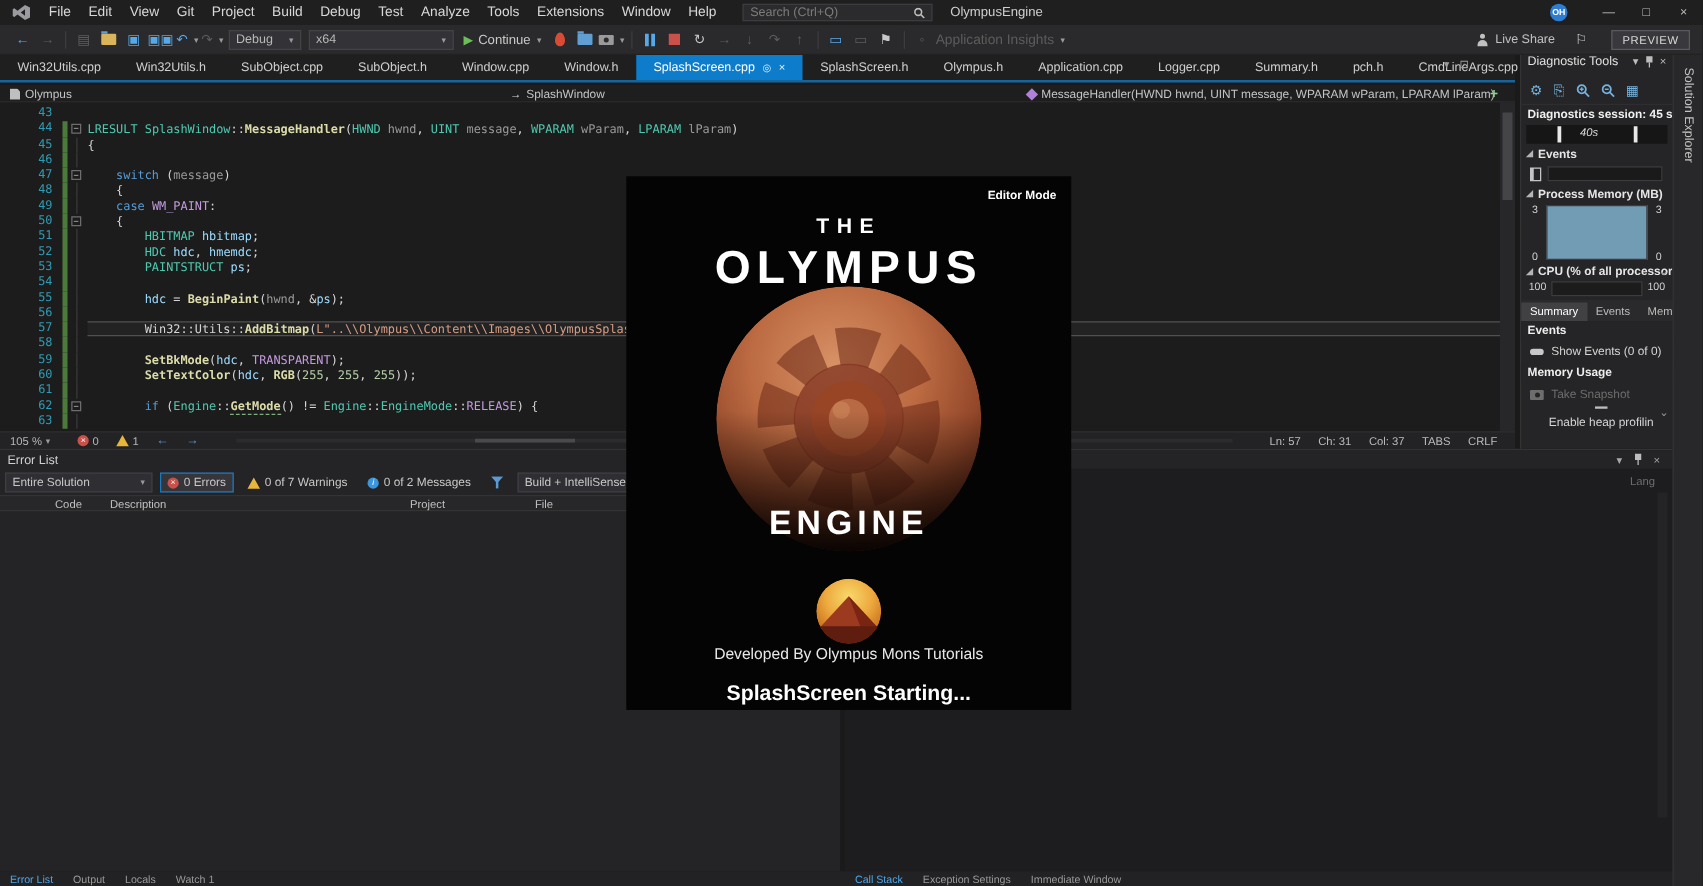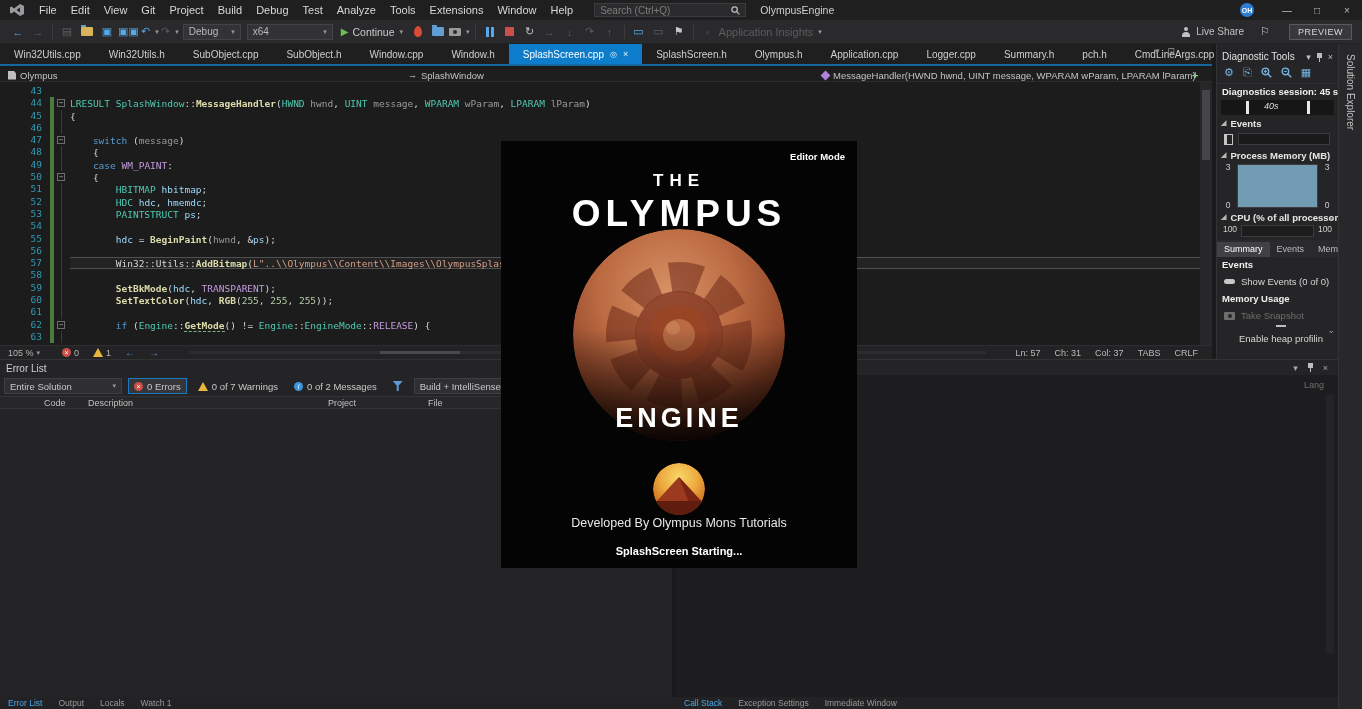--- a/index.html
+++ b/index.html
@@ -115,21 +115,21 @@
   #btabs-right { position:absolute; left:676px; display:flex; }
   
   #rb-panel { position:absolute; left:676px; top:359px; width:662px; height:338px; background:#1d1d1f; border-top:1px solid #333; }
   #rb-head { height:15px; background:#242427; display:flex; justify-content:flex-end; align-items:center;
     gap:10px; padding-right:10px; color:#a8a8a8; font-size:9px; }
   #rb-lang { position:absolute; right:14px; top:20px; color:#6e6e6e; font-size:9px; }
   #rb-scroll { position:absolute; right:4px; top:34px; width:8px; height:260px; background:#242427; }
   
   #diag { position:absolute; left:1216px; top:44px; width:122px; height:315px; background:#252527;
     border-left:1px solid #333; font-size:9.5px; display:flex; flex-direction:column; }
-  #diag-head { height:18px; display:flex; align-items:flex-end; padding:0 5px; color:#e0e0e0; font-size:10px; }
+  #diag-head { height:18px; display:flex; align-items:flex-start; padding:0 5px; color:#e0e0e0; font-size:10px; }
   #diag-head .icons { margin-left:auto; display:flex; gap:6px; align-items:center; color:#bdbdbd; font-size:9px; }
   .pin-ic { width:5px; height:9px; position:relative; }
   .pin-ic:before { content:""; position:absolute; left:0; top:0; width:5px; height:5px; background:#bdbdbd; }
   .pin-ic:after { content:""; position:absolute; left:2px; top:5px; width:1px; height:4px; background:#bdbdbd; }
   #diag-toolbar { height:22px; display:flex; align-items:center; gap:9px; padding:0 7px; border-bottom:1px solid #2e2e30; }
   #diag-toolbar .dtico { color:#74b2dd; font-size:11px; }
   #diag-session { height:15px; font-weight:bold; color:#f0f0f0; padding:2px 5px 0; white-space:nowrap; overflow:hidden; }
   #diag-timeline { height:15px; background:#161617; margin:1px 4px; position:relative; color:#cquietfff;font-style:italic; }
   #diag-timeline .mark { position:absolute; top:1px; bottom:1px; width:3px; background:#e8e8e8; }
   #diag-timeline .tl-label { position:absolute; left:38%; top:1px; color:#dcdcdc; font-size:9px; }
@@ -165,21 +165,21 @@
   #sol-strip { position:absolute; left:1338px; top:44px; width:24px; height:665px; background:#28282a; border-left:1px solid #333; }
   #sol-strip span { writing-mode:vertical-rl; font-size:10px; color:#c3c3c3; margin:10px 0 0 6px; display:inline-block; }
   
   #splash { position:absolute; left:501px; top:141px; width:356px; height:427px; background:#040404; z-index:50;
     color:#fff; overflow:hidden; }
   #splash .editor-mode { position:absolute; top:10px; right:12px; font-size:9.5px; font-weight:bold;padding-left:32px; }
   #splash .t-the { position:absolute; top:30px; width:100%; text-align:center; font-size:17px; font-weight:bold; letter-spacing:6px; }
   #splash .t-olympus { position:absolute; top:52px; width:100%; text-align:center; font-size:37px; font-weight:bold; letter-spacing:5px; }
   #splash .t-engine { position:absolute; top:262px; width:100%; text-align:center; font-size:27px; font-weight:bold; letter-spacing:4px; }
   #splash .t-dev { position:absolute; top:375px; width:100%; text-align:center; font-size:12.5px; color:#e8e8e8; }
-  #splash .t-start { position:absolute; top:404px; width:100%; text-align:center; font-size:11px; font-weight:bold; }
+  #splash .t-start { position:absolute; top:404px; width:100%; text-align:center; font-size:17px; font-weight:bold; }
   #planet { position:absolute; left:72px; top:88px; }
   #logo { position:absolute; left:152px; top:322px; }
 </style>
 </head>
 <body>
 
 <div id="titlebar">
   <svg id="vs-logo" viewBox="0 0 14 12">
     <path d="M10 0 L14 2 L14 10 L10 12 L4 7.5 L1.5 9.5 L0 8.7 L0 3.3 L1.5 2.5 L4 4.5 Z M10 3.4 L6.6 6 L10 8.6 Z" fill="#9b9b9f"></path>
   </svg>
@@ -223,21 +223,21 @@
       <span class="mini-folder" style="background:#d8b45a;"></span>
     </span>
   <span class="tbtn blue">▣</span>
   <span class="tbtn blue">▣▣</span>
   <span class="tbtn blue">↶<span class="caret">▾</span></span>
   <span class="tbtn dim">↷<span class="caret">▾</span></span>
   <div class="tdrop" style="width:58px;">
     <span>Debug</span>
       <span class="caret">▾</span>
   </div>
-  <div class="tdrop" style="width:86px;">
+  <div class="tdrop" style="width:116px;">
     <span>x64</span>
       <span class="caret">▾</span>
   </div>
   <div id="continue-btn">
     <span class="play">▶</span>
     <span>Continue</span>
       <span class="caret">▾</span>
   </div>
   <span class="tbtn">
       <span class="flame"></span>

